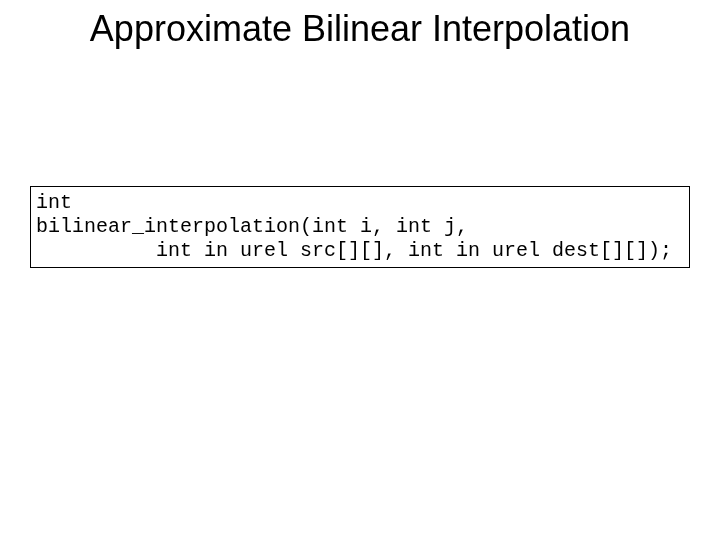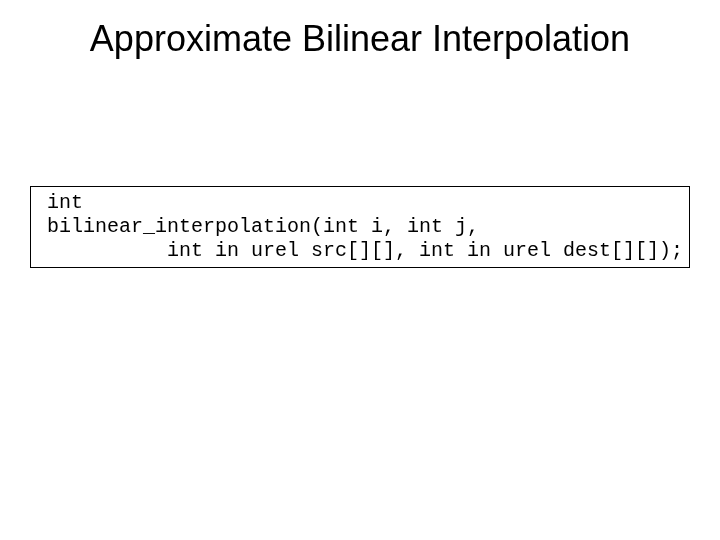--- a/index.html
+++ b/index.html
@@ -14,31 +14,31 @@
   .slide {
     width: 720px;
     height: 540px;
     position: relative;
     box-sizing: border-box;
   }
   .title {
     text-align: center;
     font-size: 36px;
     line-height: 1.15;
-    padding-top: 18px;
+    padding-top: 8px;
     font-weight: 400;
   }
   .codebox {
     position: absolute;
     left: 30px;
     top: 186px;
     width: 660px;
     border: 1px solid #000;
     box-sizing: border-box;
-    padding: 4px 8px 4px 16px;
+    padding: 4px 8px 4px 5px;
     font-family: Consolas, "Courier New", monospace;
     font-size: 20px;
     line-height: 1.2;
     white-space: pre;
     overflow: hidden;
   }
 </style>
 </head>
 <body>
 

